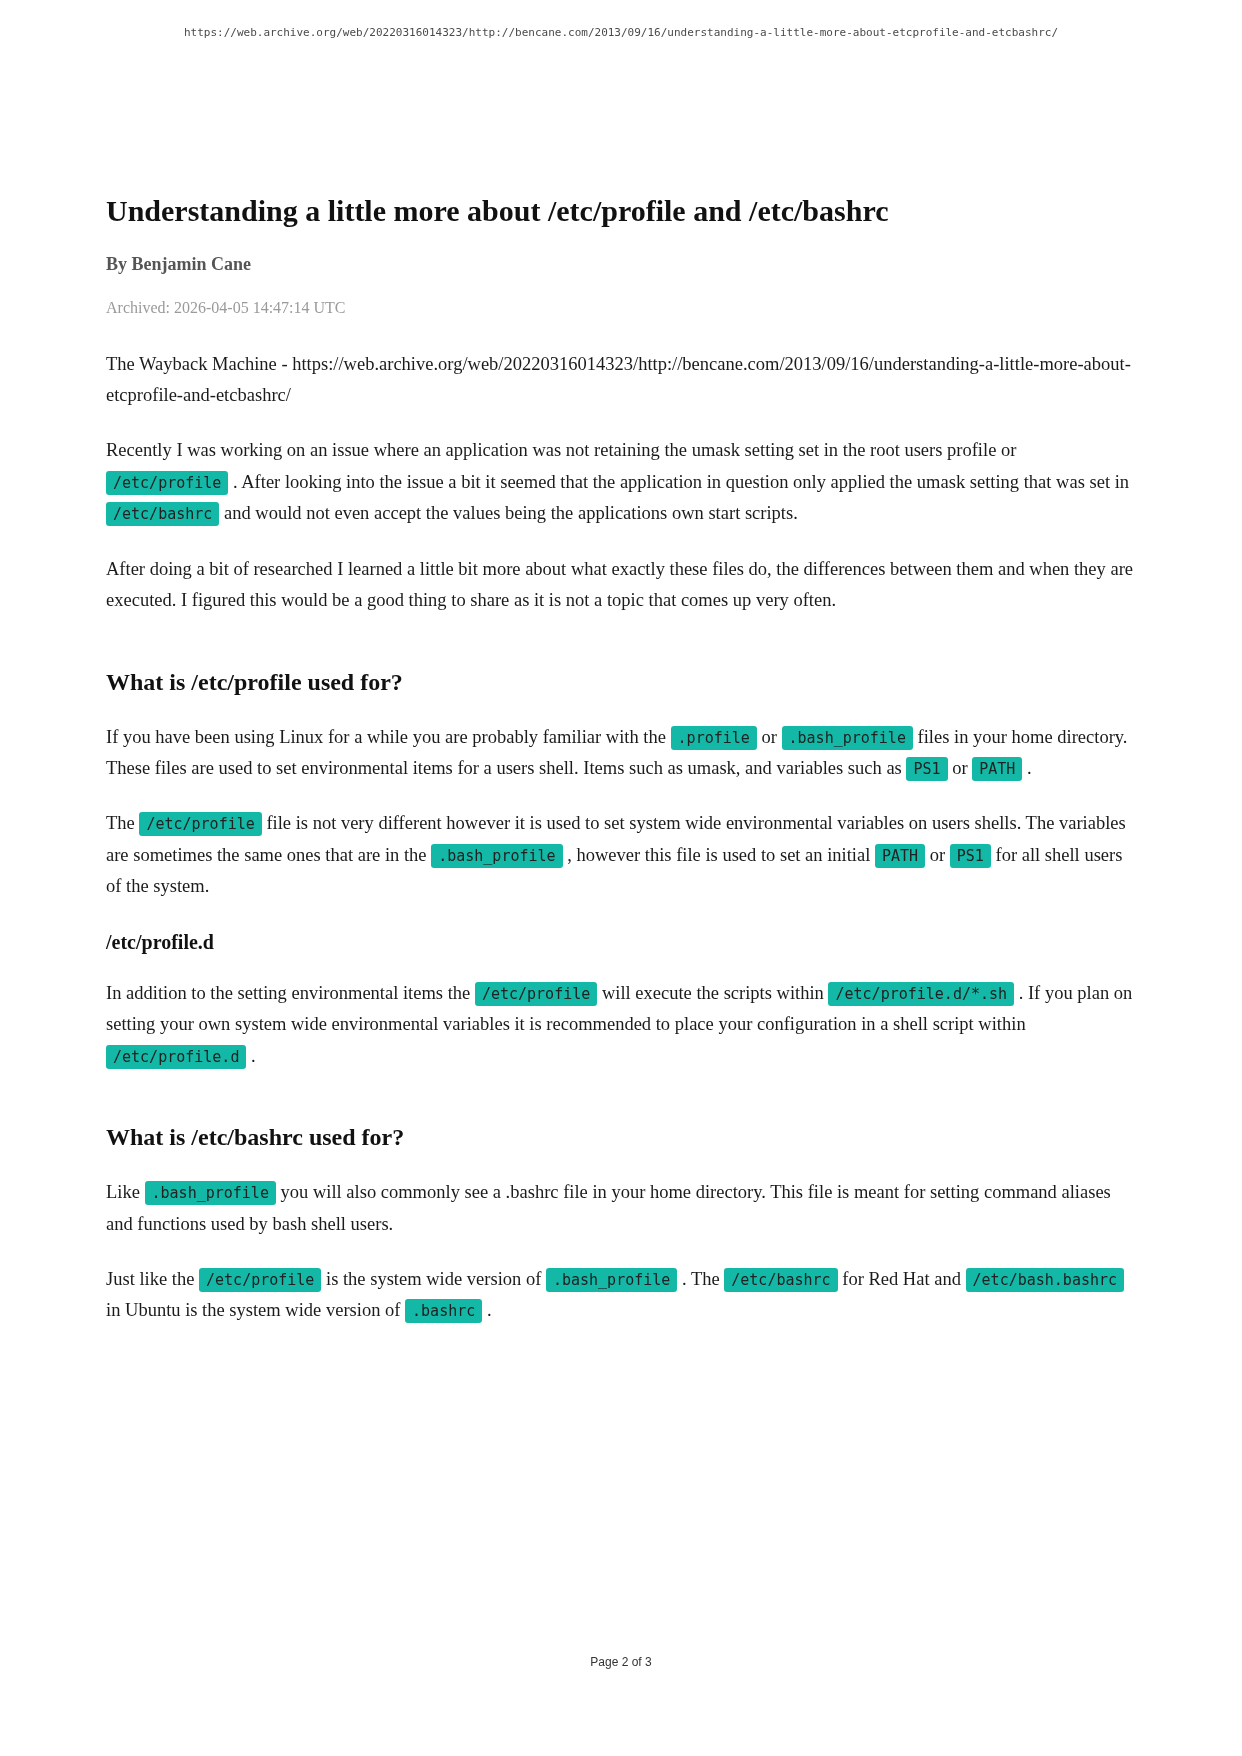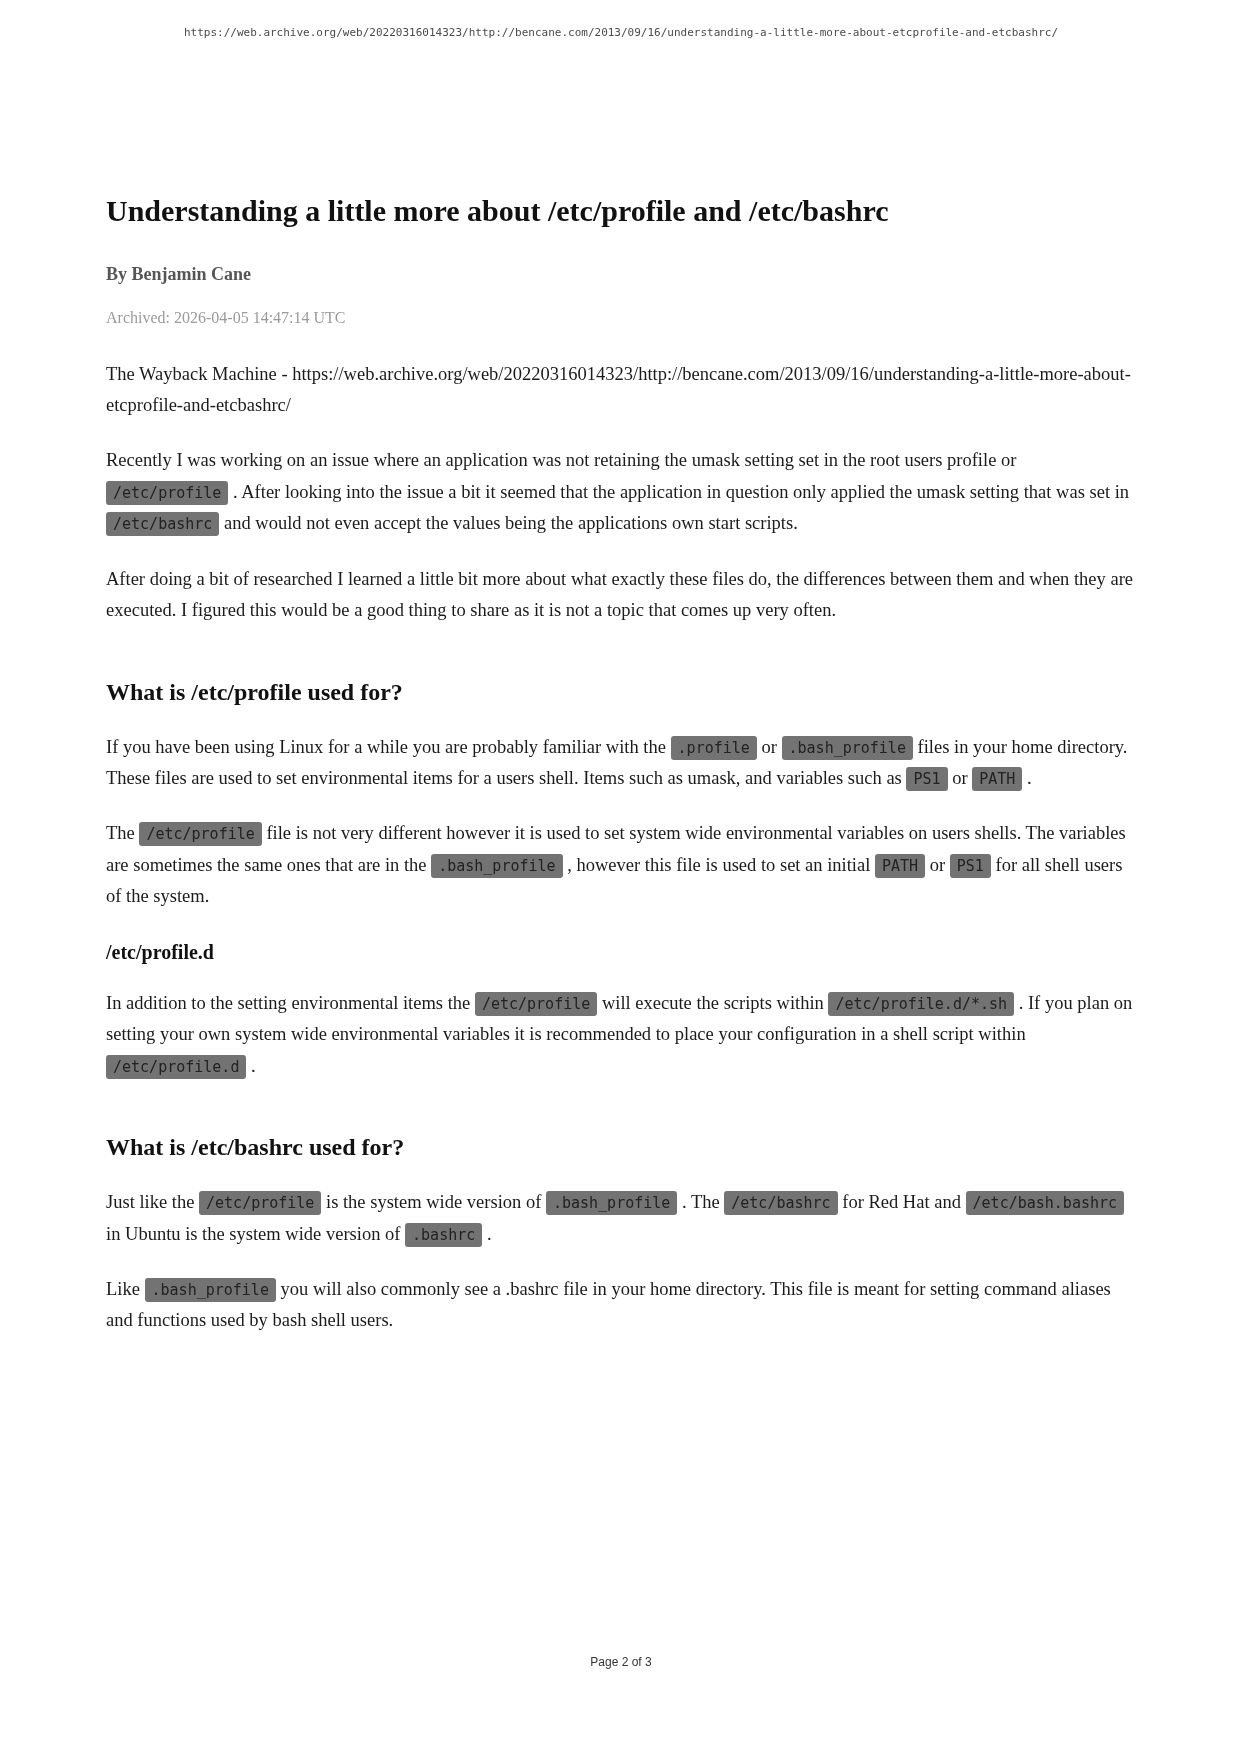--- a/index.html
+++ b/index.html
@@ -22,21 +22,21 @@
     color: #4a4a4a;
   }
   .page {
     padding: 192px 106px 0 106px;
   }
   h1[data-name="page-title"] {
     font-size: 30px;
     line-height: 1.25;
     font-weight: bold;
     color: #111111;
-    margin-bottom: 34px;
+    margin-bottom: 24px;
   }
   .byline {
     font-size: 18px;
     color: #555555;
     margin-bottom: 24px;
     font-weight: bold;
   }
   .archived {
     font-size: 16px;
     color: #9a9a9a;
@@ -57,21 +57,21 @@
   }
   .content h3 {
     font-size: 20px;
     font-weight: bold;
     color: #111111;
     margin: 28px 0 24px 0;
   }
   .content code {
     font-family: "DejaVu Sans Mono", monospace;
     font-size: 15px;
-    background: #737373;
+    background: #14b8a6;
     color: #222222;
     padding: 3px 7px;
     border-radius: 3px;
     white-space: nowrap;
   }
   .footer {
     position: absolute;
     top: 1655px;
     left: 0;
     width: 100%;
@@ -96,18 +96,18 @@
   <div class="content" data-name="article-body">
       <p data-name="paragraph">The Wayback Machine - https://web.archive.org/web/20220316014323/http://bencane.com/2013/09/16/understanding-a-little-more-about-etcprofile-and-etcbashrc/</p>
       <p data-name="paragraph">Recently I was working on an issue where an application was not retaining the umask setting set in the root users profile or <code data-name="inline-code">/etc/profile</code> . After looking into the issue a bit it seemed that the application in question only applied the umask setting that was set in <code data-name="inline-code">/etc/bashrc</code> and would not even accept the values being the applications own start scripts.</p>
       <p data-name="paragraph">After doing a bit of researched I learned a little bit more about what exactly these files do, the differences between them and when they are executed. I figured this would be a good thing to share as it is not a topic that comes up very often.</p>
       <h2 data-name="section-heading">What is /etc/profile used for?</h2>
       <p data-name="paragraph">If you have been using Linux for a while you are probably familiar with the <code data-name="inline-code">.profile</code> or <code data-name="inline-code">.bash_profile</code> files in your home directory. These files are used to set environmental items for a users shell. Items such as umask, and variables such as <code data-name="inline-code">PS1</code> or <code data-name="inline-code">PATH</code> .</p>
       <p data-name="paragraph">The <code data-name="inline-code">/etc/profile</code> file is not very different however it is used to set system wide environmental variables on users shells. The variables are sometimes the same ones that are in the <code data-name="inline-code">.bash_profile</code> , however this file is used to set an initial <code data-name="inline-code">PATH</code> or <code data-name="inline-code">PS1</code> for all shell users of the system.</p>
       <h3 data-name="subsection-heading">/etc/profile.d</h3>
       <p data-name="paragraph">In addition to the setting environmental items the <code data-name="inline-code">/etc/profile</code> will execute the scripts within <code data-name="inline-code">/etc/profile.d/*.sh</code> . If you plan on setting your own system wide environmental variables it is recommended to place your configuration in a shell script within <code data-name="inline-code">/etc/profile.d</code> .</p>
       <h2 data-name="section-heading">What is /etc/bashrc used for?</h2>
+      <p data-name="paragraph">Like <code data-name="inline-code">.bash_profile</code> you will also commonly see a .bashrc file in your home directory. This file is meant for setting command aliases and functions used by bash shell users.</p>
       <p data-name="paragraph">Just like the <code data-name="inline-code">/etc/profile</code> is the system wide version of <code data-name="inline-code">.bash_profile</code> . The <code data-name="inline-code">/etc/bashrc</code> for Red Hat and <code data-name="inline-code">/etc/bash.bashrc</code> in Ubuntu is the system wide version of <code data-name="inline-code">.bashrc</code> .</p>
-      <p data-name="paragraph">Like <code data-name="inline-code">.bash_profile</code> you will also commonly see a .bashrc file in your home directory. This file is meant for setting command aliases and functions used by bash shell users.</p>
     </div>
 </main>
 
 <div class="footer" data-name="page-number">Page 2 of 3</div>
 
 </body></html>

